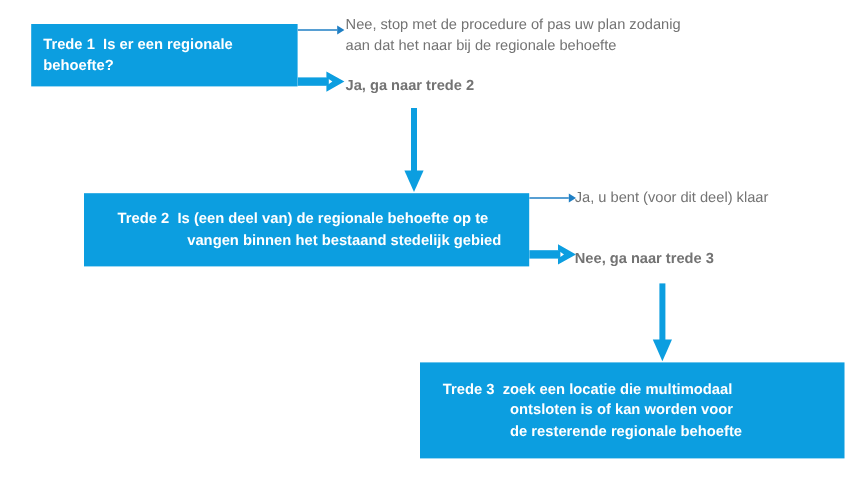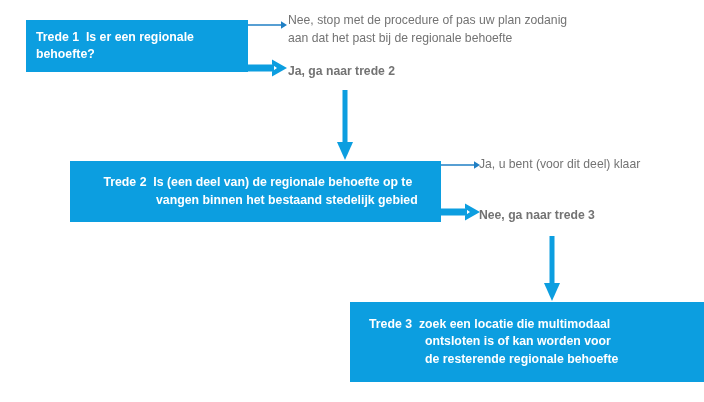--- a/index.html
+++ b/index.html
@@ -54,21 +54,20 @@
   }
 
   
   #box-2 {
     left: 70px;
     top: 161px;
     width: 371px;
     height: 61px;
   }
   #box-2 .step-inner {
-    text-align: center;
     padding: 0 28px;
   }
   #box-2 .step-line.cont {
     padding-left: 58px;
   }
 
   
   #box-3 {
     left: 350px;
     top: 302px;
@@ -132,21 +131,21 @@
 
   <div class="arrow" style="left:248px; top:58px;">
     <svg width="40" height="20" viewBox="0 0 40 20">
       <rect x="0" y="6.5" width="26" height="7" fill="#0c9ee0"></rect>
       <path d="M24 1.5 L39 10 L24 18.5 L24 13.5 L29 10 L24 6.5 Z" fill="#0c9ee0"></path>
     </svg>
   </div>
 
   <div class="branch-text" id="branch-1-no">
     <span class="branch-line">Nee, stop met de procedure of pas uw plan zodanig</span>
-    <span class="branch-line">aan dat het past bij de regionale behoefte</span>
+    <span class="branch-line">aan dat het naar bij de regionale behoefte</span>
   </div>
 
   <div class="branch-text bold" id="branch-1-yes">
     <span class="branch-line">Ja, ga naar trede 2</span>
   </div>
 
   <div class="arrow" style="left:336px; top:90px;">
     <svg width="18" height="71" viewBox="0 0 18 71">
       <rect x="6.5" y="0" width="5" height="55" fill="#0c9ee0"></rect>
       <path d="M1 52 L17 52 L9 70 Z" fill="#0c9ee0"></path>

